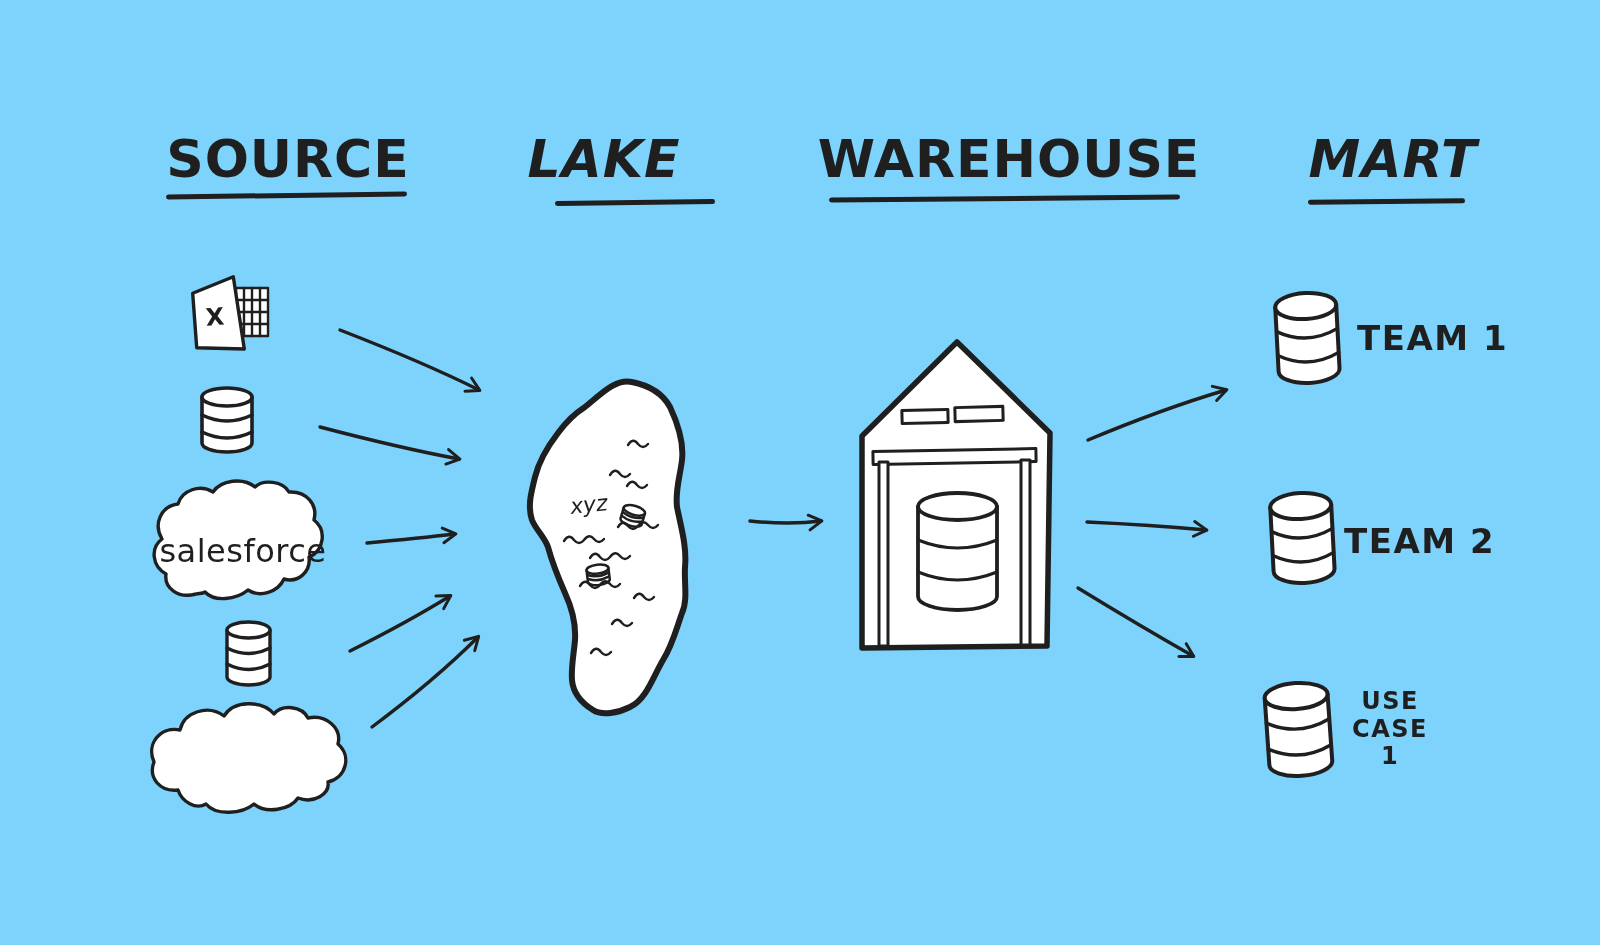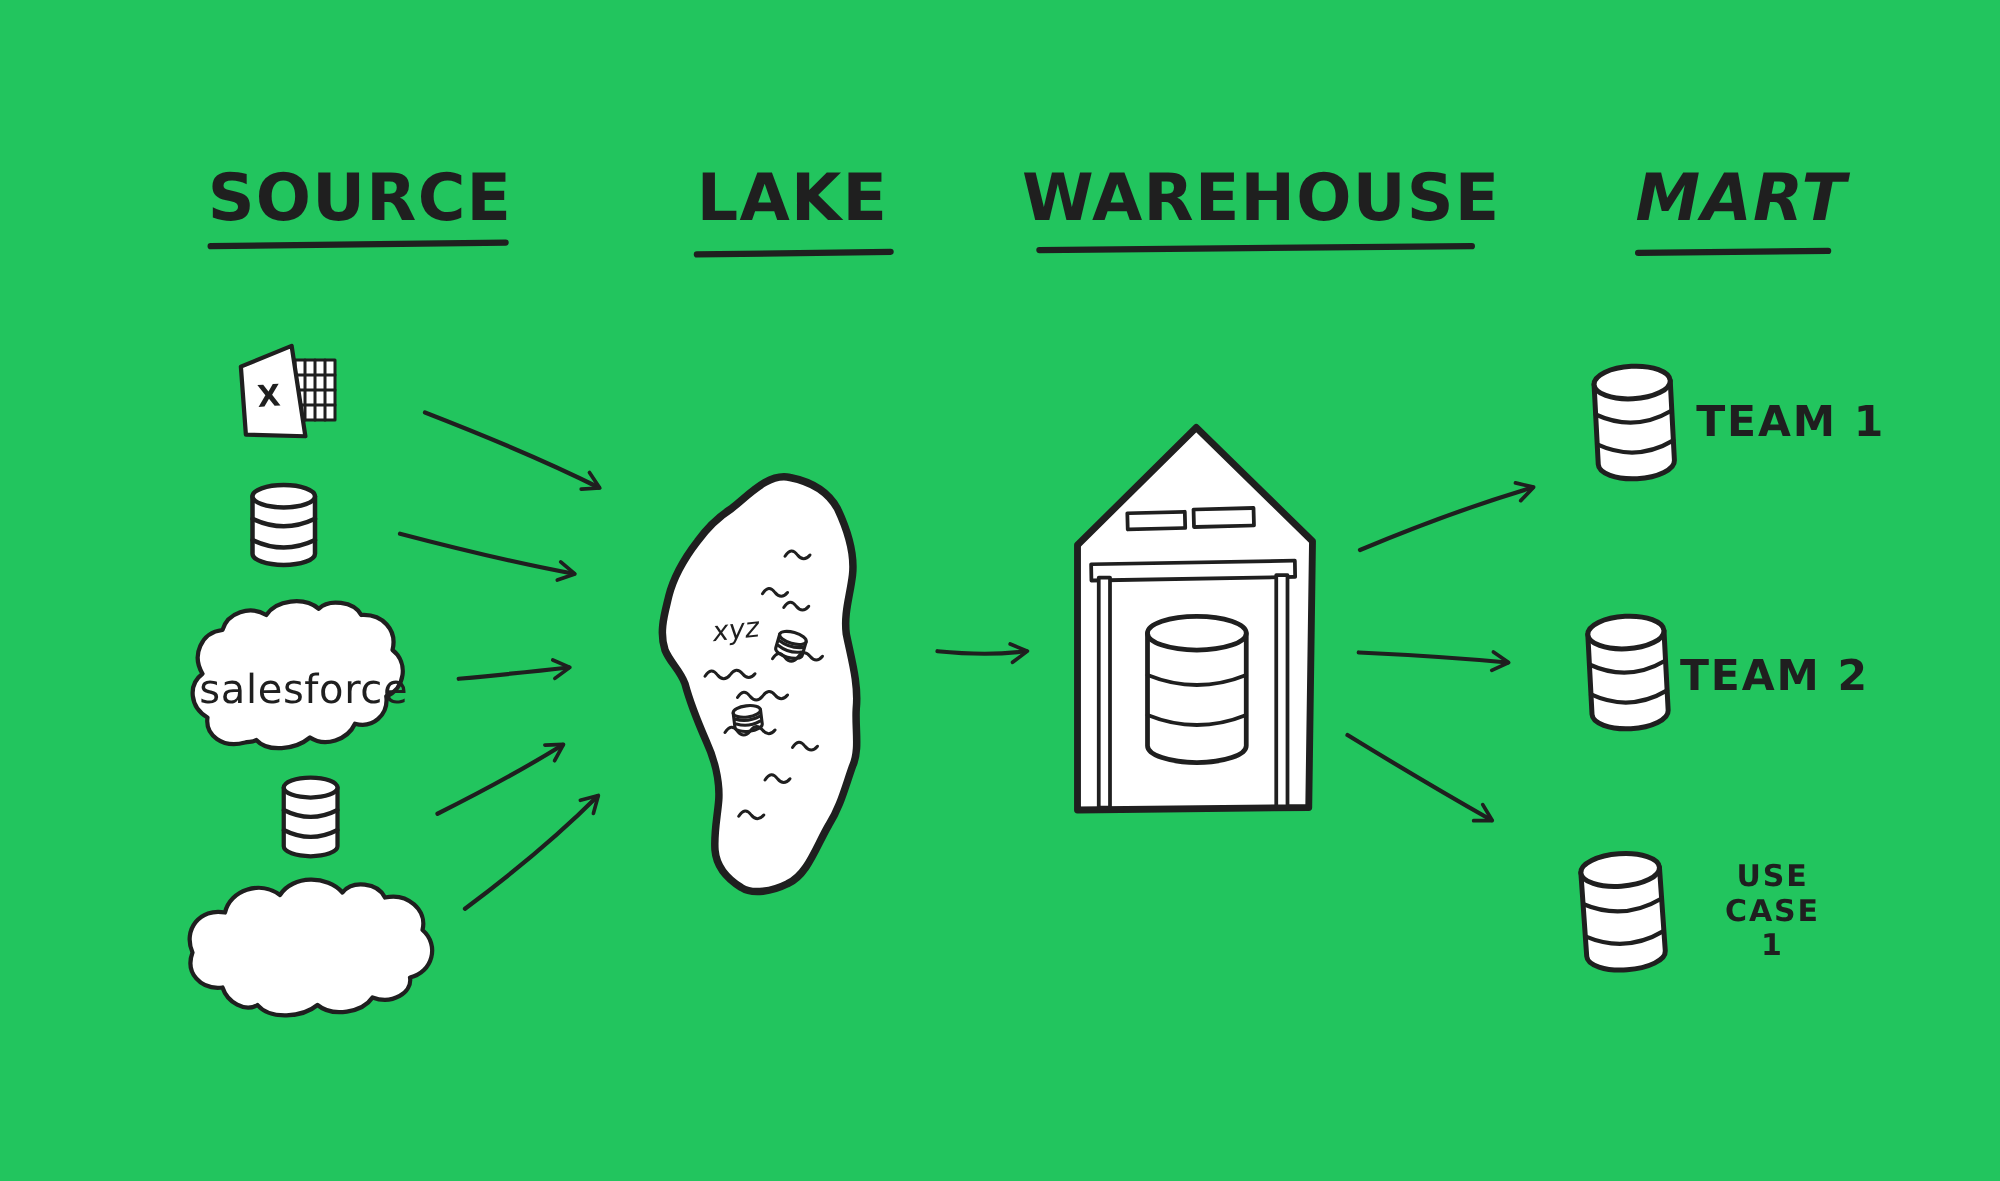--- a/index.html
+++ b/index.html
@@ -1,17 +1,17 @@
 <!DOCTYPE html>
 <html><head>
 <meta charset="utf-8">
 <style>
   html,body{margin:0;padding:0;background:#ffffff;}
   .canvas{
-    position:relative;width:1600px;height:945px;background:#22c55e;
+    position:relative;width:1600px;height:945px;background:#7dd3fc;
     font-family:"DejaVu Sans","Liberation Sans",sans-serif;color:#1f1f1f;
     overflow:hidden;
   }
   svg.layer{position:absolute;left:0;top:0;width:1600px;height:945px;}
   .txt{position:absolute;color:#1f1f1f;white-space:nowrap;}
   .hdr{
     font-size:52px;font-weight:bold;letter-spacing:1px;line-height:1;
     transform:translateX(-50%);
   }
   .underline{
@@ -159,38 +159,38 @@
       <path d="M1267,696 L1267,763 A31.5,13 0 0 0 1330,763 L1330,696" fill="#ffffff"></path>
       <ellipse cx="1298.5" cy="696" rx="31.5" ry="13" fill="#ffffff"></ellipse>
       <path d="M1267,721 Q1298.5,737 1330,721" fill="none" stroke-width="3.4"></path>
       <path d="M1267,747 Q1298.5,763 1330,747" fill="none" stroke-width="3.4"></path>
     </g>
   </svg>
 
   <div class="txt hdr" style="left:288px;top:133px;">SOURCE</div>
   <div class="underline" style="left:166px;top:193px;width:241px;transform:rotate(-0.7deg);"></div>
 
-  <div class="txt hdr" style="left:634px;top:133px;">LAKE</div>
+  <div class="txt hdr" style="left:604px;top:133px;font-style:italic;">LAKE</div>
   <div class="underline" style="left:555px;top:200px;width:160px;transform:rotate(-0.8deg);"></div>
 
   <div class="txt hdr" style="left:1009px;top:133px;">WAREHOUSE</div>
   <div class="underline" style="left:829px;top:196px;width:351px;transform:rotate(-0.5deg);"></div>
 
   <div class="txt hdr" style="left:1393px;top:133px;font-style:italic;">MART</div>
   <div class="underline" style="left:1308px;top:199px;width:157px;transform:rotate(-0.6deg);"></div>
 
   <div class="txt exl" style="left:215px;top:303px;">X</div>
 
   <div class="txt sf" style="left:243px;top:532px;">salesforce</div>
 
   <div class="txt xyz" style="left:570px;top:492px;">xyz</div>
 
   <div class="txt lbl" style="left:1357px;top:320px;">TEAM 1</div>
 
   <div class="txt lbl" style="left:1344px;top:523px;">TEAM 2</div>
 
-  <div class="txt lbl-stack" style="left:1390px;top:688px;margin-left:28px;">
+  <div class="txt lbl-stack" style="left:1390px;top:688px;">
     <span>USE</span>
     <span>CASE</span>
     <span>1</span>
   </div>
 
 </div>
 
 </body></html>

